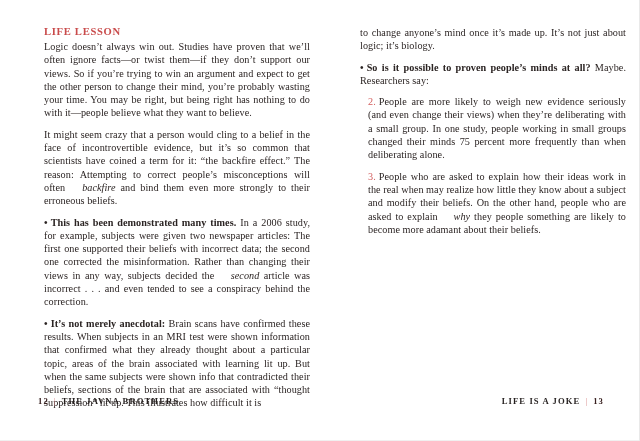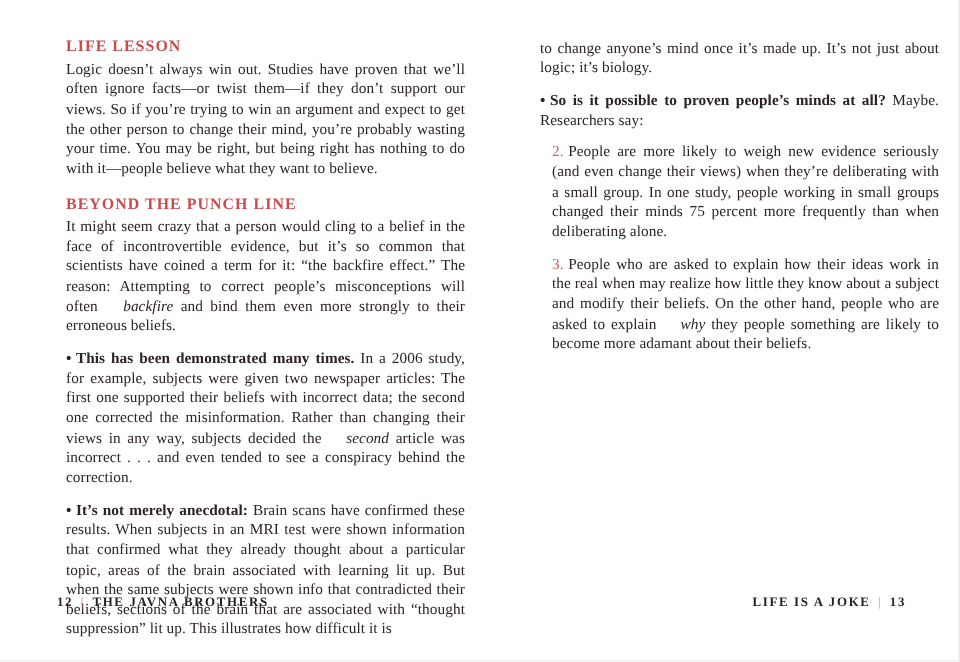--- a/index.html
+++ b/index.html
@@ -80,21 +80,20 @@
 <body>
 
 <div class="spread">
 
   <div class="page page-left">
 
     <h2 class="heading first">LIFE LESSON</h2>
 
     <p class="body">Logic doesn’t always win out. Studies have proven that we’ll often ignore facts—or twist them—if they don’t support our views. So if you’re trying to win an argument and expect to get the other person to change their mind, you’re probably wasting your time. You may be right, but being right has nothing to do with it—people believe what they want to believe.</p>
 
-    <h2 class="heading">BEYOND THE PUNCH LINE</h2>
 
     <p class="body"><span>It might seem crazy that a person would cling to a belief in the face of incontrovertible evidence, but it’s so common that scientists have coined a term for it: “the backfire effect.” The reason: Attempting to correct people’s misconceptions will often </span><em>backfire</em><span> and bind them even more strongly to their erroneous beliefs.</span></p>
 
     <p class="body"><span class="bullet-char">•</span><span class="lead">This has been demonstrated many times.</span><span> In a 2006 study, for example, subjects were given two newspaper articles: The first one supported their beliefs with incorrect data; the second one corrected the misinformation. Rather than changing their views in any way, subjects decided the </span><em>second</em><span> article was incorrect . . . and even tended to see a conspiracy behind the correction.</span></p>
 
     <p class="body"><span class="bullet-char">•</span><span class="lead">It’s not merely anecdotal:</span><span> Brain scans have confirmed these results. When subjects in an MRI test were shown information that confirmed what they already thought about a particular topic, areas of the brain associated with learning lit up. But when the same subjects were shown info that contradicted their beliefs, sections of the brain that are associated with “thought suppression” lit up. This illustrates how difficult it is</span></p>
 
   </div>
 
   <div class="page page-right">

